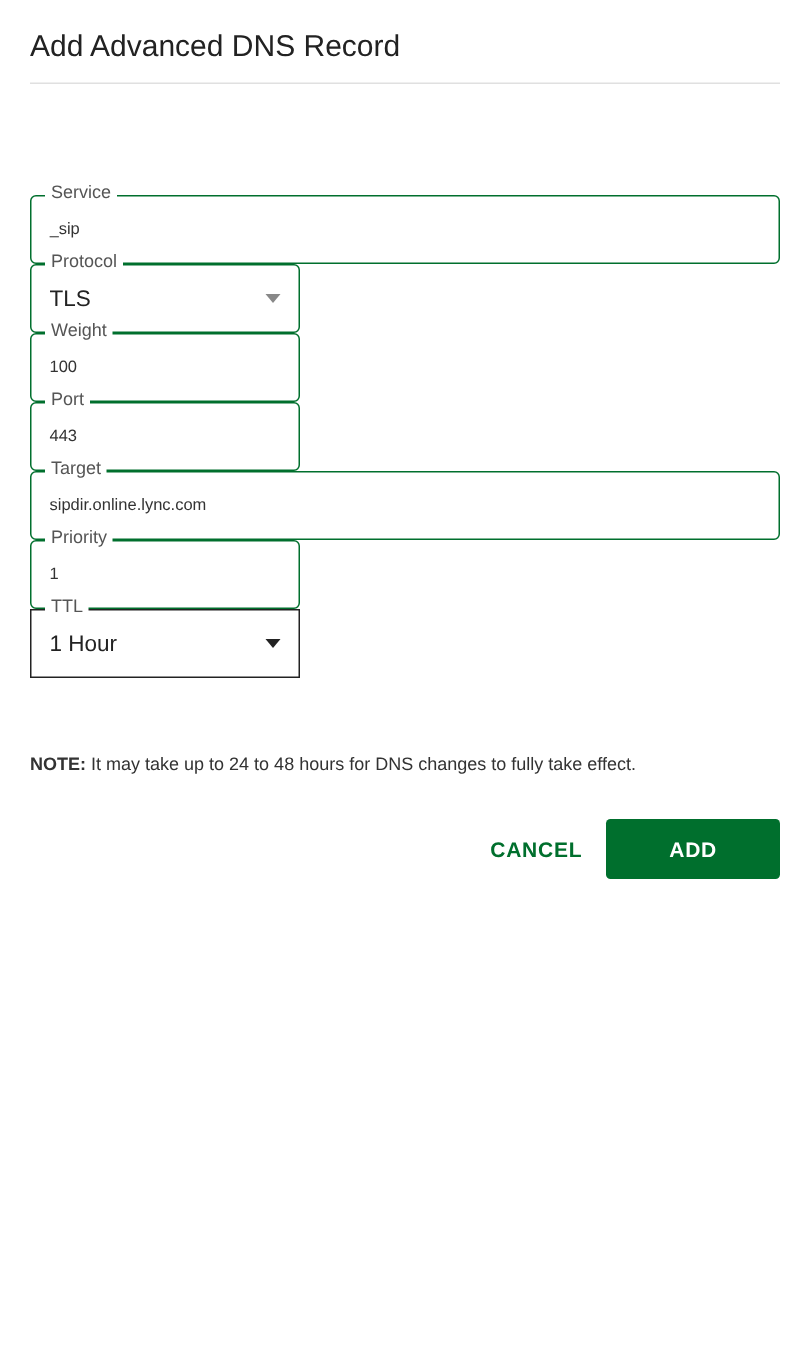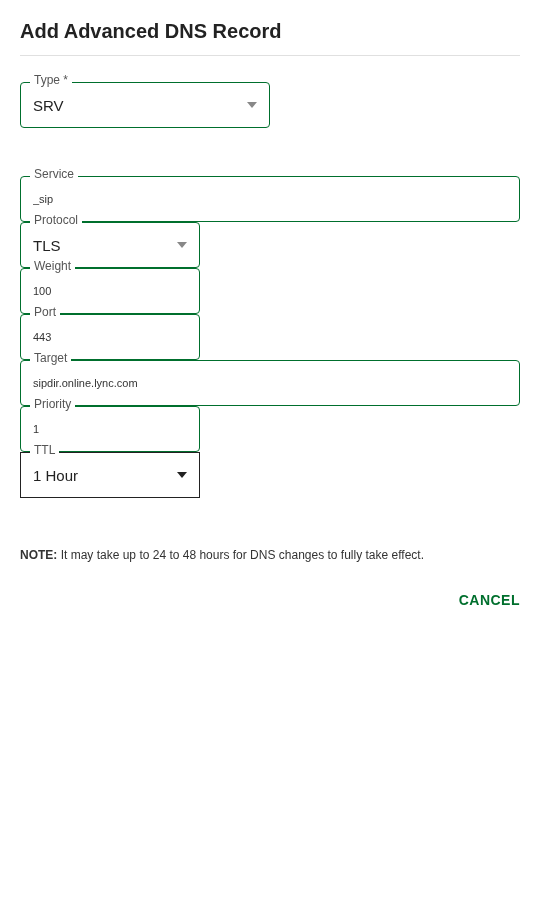--- a/index.html
+++ b/index.html
@@ -10,21 +10,21 @@
     }
     body {
       font-family: -apple-system, BlinkMacSystemFont, "Segoe UI", Arial, sans-serif;
       background: #fff;
       width: 540px;
       padding: 20px;
       color: #222;
     }
     h1 {
       font-size: 20px;
-      font-weight: 700;
+      font-weight: 400;
       padding-bottom: 12px;
       border-bottom: 1px solid #e0e0e0;
       margin-bottom: 26px;
     }
     .row {
       display: flex;
       align-items: center;
       margin-bottom: 28px;
     }
     .field-wrap {
@@ -113,27 +113,20 @@
       font-size: 14px;
     }
     .spacer-initial { margin-bottom: 48px; }
   </style>
 </head>
 <body>
 
 <h1>Add Advanced DNS Record</h1>
 
 <div class="row spacer-initial" style="margin-bottom:48px; align-items:center;">
-  <div class="field-wrap w250" style="margin-bottom:0;">
-    <span class="field-legend">Type *</span>
-    <div class="field-box select">
-      <span>SRV</span>
-      <span class="caret"></span>
-    </div>
-  </div>
 </div>
 
 <div class="field-wrap full">
   <span class="field-legend">Service</span>
   <div class="field-box">
     <input type="text" value="_sip" style="">
   </div>
 </div>
 
 <div class="field-wrap w200">
@@ -179,13 +172,14 @@
     <span class="caret dark"></span>
   </div>
 </div>
 
 <p class="note">
   <b>NOTE:</b><span> It may take up to 24 to 48 hours for DNS changes to fully take effect.</span>
 </p>
 
 <div class="actions">
   <button class="btn-cancel">CANCEL</button>
+  <button class="btn-add">ADD</button>
 </div>
 
 </body></html>

